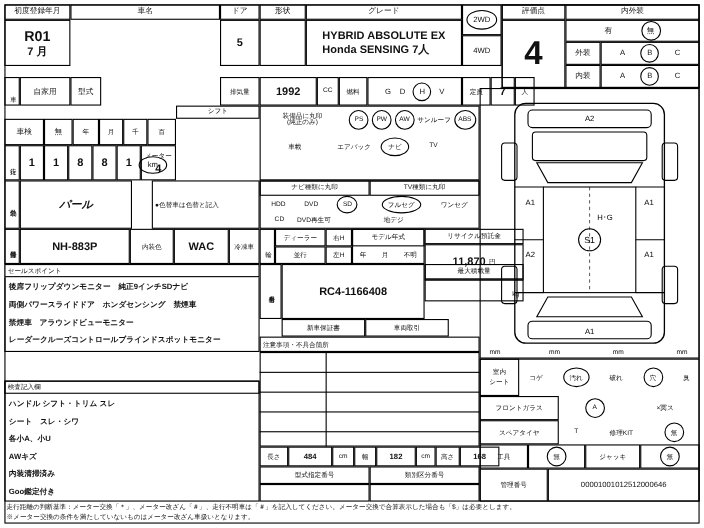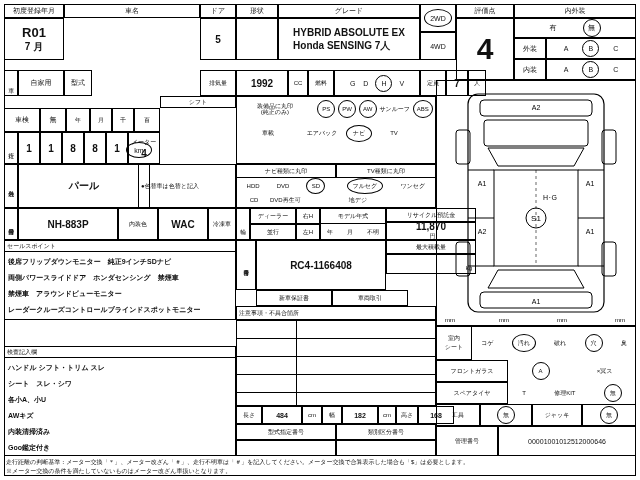--- a/index.html
+++ b/index.html
@@ -161,21 +161,21 @@
     <div style="text-align:center;">
       <div class="xs" style="margin-bottom:1px;">メーター</div>
       <div class="hand" style="font-size:10px;">4</div>
     </div>
   </div>
   <div class="oval ctr" style="left:126px;top:142px;width:26px;height:16px;font-size:7px;">
     <span>km</span>
   </div>
 
   <div class="bx lbl vert ctr" style="left:4px;top:164px;width:14px;height:44px;font-size:6px;">外装色</div>
-  <div class="bx ctr" style="left:18px;top:164px;width:132px;height:44px;">
+  <div class="bx ctr" style="left:18px;top:164px;width:102px;height:44px;font-style:italic;">
     <span class="mid hand">パール</span>
   </div>
   <div class="bx lft" style="left:138px;top:164px;width:98px;height:44px;padding-left:2px;">
     <span class="xs">●色替車は色替と記入</span>
   </div>
 
   <div class="bx" style="left:236px;top:96px;width:200px;height:68px;"></div>
   <div class="lbl ctr" style="left:236px;top:98px;width:78px;height:22px;">
     <div style="text-align:center;">
       <div class="xs">装備品に丸印</div>
@@ -253,21 +253,21 @@
   <div style="position:absolute;left:320px;top:224px;width:66px;height:16px;display:flex;align-items:center;justify-content:space-around;">
     <span class="xs">年</span>
     <span class="xs">月</span>
     <span class="xs">不明</span>
   </div>
   <div class="bx" style="left:320px;top:208px;width:66px;height:32px;"></div>
 
   <div class="bx lbl ctr" style="left:386px;top:208px;width:90px;height:14px;">
     <span class="xs">リサイクル預託金</span>
   </div>
-  <div class="bx ctr" style="left:386px;top:222px;width:90px;height:18px;flex-direction:column;">
+  <div class="bx ctr" style="left:386px;top:222px;width:90px;height:33px;">
     <span class="mid hand">11,870</span>
     <span class="xs" style="margin-left:3px;">円</span>
   </div>
 
   <div class="bx lbl ctr" style="left:386px;top:240px;width:90px;height:14px;">
     <span class="xs">最大積載量</span>
   </div>
   <div class="bx" style="left:386px;top:254px;width:90px;height:20px;position:absolute;">
     <span class="xs" style="position:absolute;right:3px;bottom:2px;">kg</span>
   </div>

